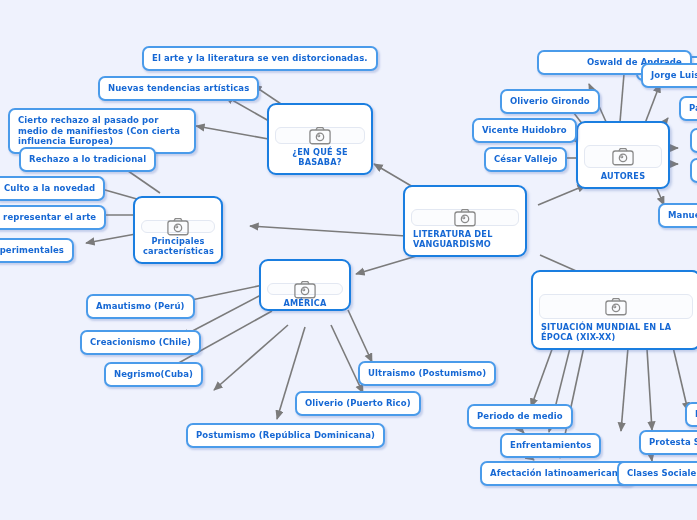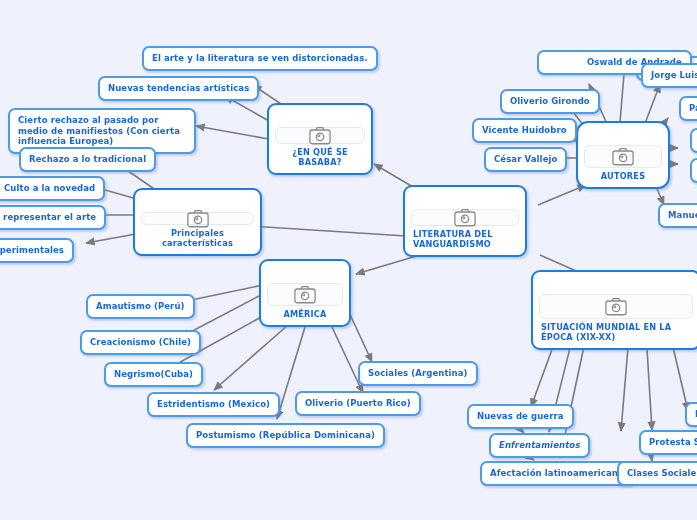--- a/index.html
+++ b/index.html
@@ -165,45 +165,45 @@
       <svg class="cam" width="22" height="19" viewBox="0 0 24 20">
         <rect x="1" y="4" width="22" height="15" rx="2.5" fill="none" stroke="#8a8a8a" stroke-width="1.4"></rect>
         <path d="M7.5 4 L9 1.4 L15 1.4 L16.5 4" fill="none" stroke="#8a8a8a" stroke-width="1.4" stroke-linejoin="round"></path>
         <circle cx="12" cy="11.5" r="4" fill="none" stroke="#8a8a8a" stroke-width="1.4"></circle>
         <circle cx="10.7" cy="10.2" r="1.1" fill="none" stroke="#8a8a8a" stroke-width="1.1"></circle>
       </svg>
     </div>
     <div class="cap">¿EN QUÉ SE BASABA?</div>
   </div>
 
-  <div class="inode capcenter" style="left:133px; top:188px; width:129px; height:68px;">
+  <div class="inode capcenter" style="left:133px; top:196px; width:90px; height:68px;">
     <div class="ph">
       <svg class="cam" width="22" height="19" viewBox="0 0 24 20">
         <rect x="1" y="4" width="22" height="15" rx="2.5" fill="none" stroke="#8a8a8a" stroke-width="1.4"></rect>
         <path d="M7.5 4 L9 1.4 L15 1.4 L16.5 4" fill="none" stroke="#8a8a8a" stroke-width="1.4" stroke-linejoin="round"></path>
         <circle cx="12" cy="11.5" r="4" fill="none" stroke="#8a8a8a" stroke-width="1.4"></circle>
         <circle cx="10.7" cy="10.2" r="1.1" fill="none" stroke="#8a8a8a" stroke-width="1.1"></circle>
       </svg>
     </div>
     <div class="cap">Principales características</div>
   </div>
 
-  <div class="inode capcenter" style="left:259px; top:259px; width:92px; height:68px;">
+  <div class="inode capcenter" style="left:259px; top:259px; width:92px; height:52px;">
     <div class="ph">
       <svg class="cam" width="22" height="19" viewBox="0 0 24 20">
         <rect x="1" y="4" width="22" height="15" rx="2.5" fill="none" stroke="#8a8a8a" stroke-width="1.4"></rect>
         <path d="M7.5 4 L9 1.4 L15 1.4 L16.5 4" fill="none" stroke="#8a8a8a" stroke-width="1.4" stroke-linejoin="round"></path>
         <circle cx="12" cy="11.5" r="4" fill="none" stroke="#8a8a8a" stroke-width="1.4"></circle>
         <circle cx="10.7" cy="10.2" r="1.1" fill="none" stroke="#8a8a8a" stroke-width="1.1"></circle>
       </svg>
     </div>
     <div class="cap">AMÉRICA</div>
   </div>
 
-  <div class="inode capcenter" style="left:576px; top:121px; width:94px; height:68px;border-radius:12px;">
+  <div class="inode capcenter" style="left:576px; top:121px; width:94px; height:68px;">
     <div class="ph">
       <svg class="cam" width="22" height="19" viewBox="0 0 24 20">
         <rect x="1" y="4" width="22" height="15" rx="2.5" fill="none" stroke="#8a8a8a" stroke-width="1.4"></rect>
         <path d="M7.5 4 L9 1.4 L15 1.4 L16.5 4" fill="none" stroke="#8a8a8a" stroke-width="1.4" stroke-linejoin="round"></path>
         <circle cx="12" cy="11.5" r="4" fill="none" stroke="#8a8a8a" stroke-width="1.4"></circle>
         <circle cx="10.7" cy="10.2" r="1.1" fill="none" stroke="#8a8a8a" stroke-width="1.1"></circle>
       </svg>
     </div>
     <div class="cap">AUTORES</div>
   </div>
@@ -233,27 +233,26 @@
   <div class="chip" style="left:-22px; top:205px;">de representar el arte</div>
 
   <div class="chip" style="left:-30px; top:238px;">s experimentales</div>
 
   <div class="chip" style="left:86px; top:294px;">Amautismo (Perú)</div>
 
   <div class="chip" style="left:80px; top:330px;">Creacionismo (Chile)</div>
 
   <div class="chip" style="left:104px; top:362px;text-align:right;">Negrismo(Cuba)</div>
 
-  <div class="chip" style="left:147px; top:392px;">Estridentismo (Mexico)</div>
 
   <div class="chip" style="left:186px; top:423px;">Postumismo (República Dominicana)</div>
 
   <div class="chip" style="left:295px; top:391px;">Oliverio (Puerto Rico)</div>
 
-  <div class="chip" style="left:358px; top:361px;">Sociales (Argentina)</div>
+  <div class="chip" style="left:358px; top:361px;">Ultraismo (Postumismo)</div>
 
   <div class="chip" style="left:588px; top:56px;margin-left:48px;">Mário de Andrade</div>
 
   <div class="chip" style="left:537px; top:50px;padding-left:48px;">Oswald de Andrade</div>
 
   <div class="chip" style="left:500px; top:89px;">Oliverio Girondo</div>
 
   <div class="chip" style="left:484px; top:147px;">César Vallejo</div>
 
   <div class="chip" style="left:472px; top:118px;">Vicente Huidobro</div>
@@ -261,23 +260,23 @@
   <div class="chip" style="left:641px; top:63px;">Jorge Luis B</div>
 
   <div class="chip" style="left:679px; top:96px;">Pa</div>
 
   <div class="chip" style="left:690px; top:128px; width:26px;">&nbsp;</div>
 
   <div class="chip" style="left:690px; top:158px; width:26px;">&nbsp;</div>
 
   <div class="chip" style="left:658px; top:203px;">Manuel</div>
 
-  <div class="chip" style="left:467px; top:404px;">Nuevas de guerra</div>
-
-  <div class="chip" style="left:489px; top:433px;font-style:italic;">Enfrentamientos</div>
+  <div class="chip" style="left:467px; top:404px;">Periodo de medio</div>
+
+  <div class="chip" style="left:500px; top:433px;">Enfrentamientos</div>
 
   <div class="chip" style="left:480px; top:461px;">Afectación latinoamericana</div>
 
   <div class="chip" style="left:639px; top:430px;">Protesta Soc</div>
 
   <div class="chip" style="left:617px; top:461px;">Clases Sociales</div>
 
   <div class="chip" style="left:685px; top:402px;">E</div>
 
 </div>

